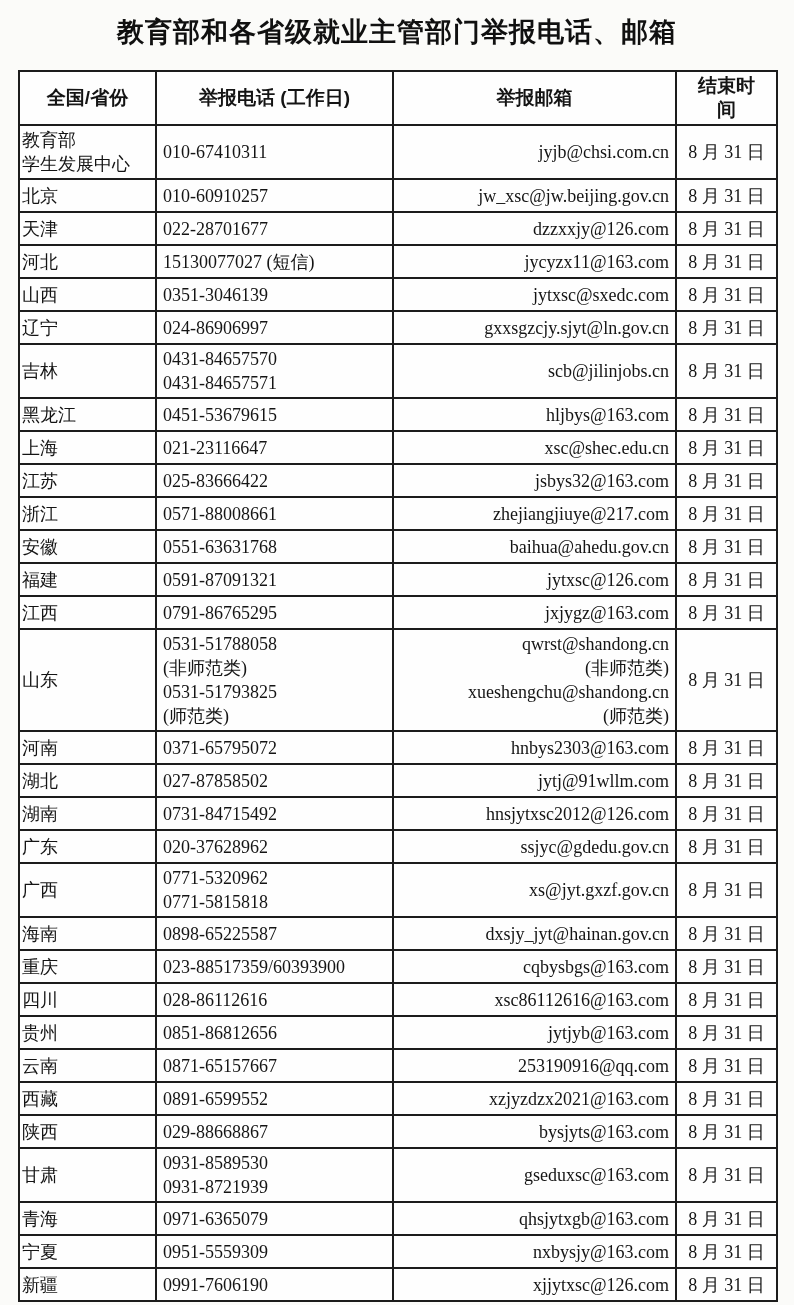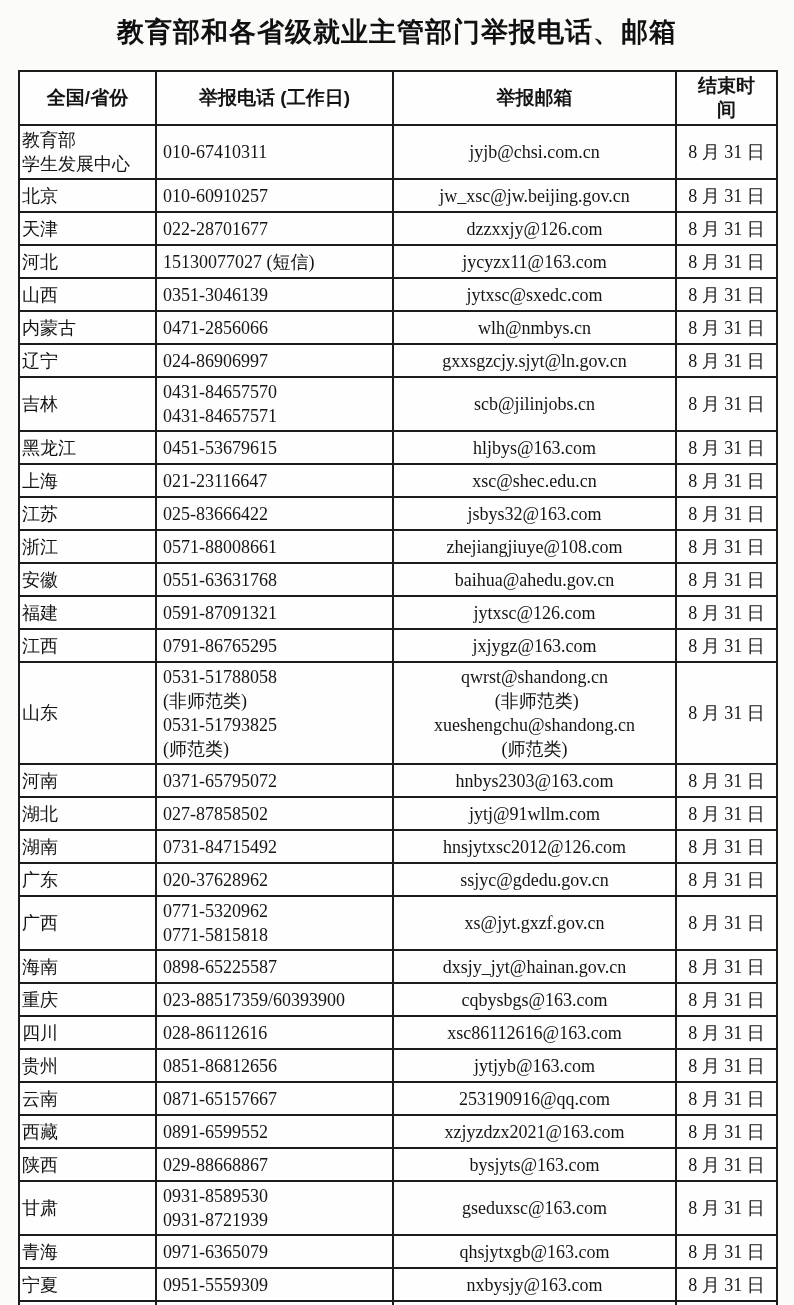--- a/index.html
+++ b/index.html
@@ -48,21 +48,21 @@
   th {
     text-align: center;
     font-weight: bold;
     font-size: 19px;
     height: 30px;
     padding: 2px 12px;
     font-family: "Liberation Sans", "DejaVu Sans", sans-serif;
   }
   td.region-cell   { text-align: left; padding: 2px 2px; }
   td.phone-cell    { text-align: left; }
-  td.email-cell    { text-align: center; }
+  td.email-cell    { text-align: right; }
   td.deadline-cell { text-align: center; white-space: nowrap; padding: 2px 2px; }
   td .cell-line { white-space: pre-wrap; }
   tr.row-single td { height: 27px; }
 </style>
 </head>
 <body>
 
 <div class="page">
   <div class="page-title">教育部和各省级就业主管部门举报电话、邮箱</div>
 
@@ -148,34 +148,20 @@
           </td>
           <td class="email-cell">
             <div class="cell-line">jytxsc@sxedc.com</div>
           </td>
           <td class="deadline-cell">
             <div class="cell-line">8 月 31 日</div>
           </td>
         </tr>
         <tr class="row-single">
           <td class="region-cell">
-            <div class="cell-line">内蒙古</div>
-          </td>
-          <td class="phone-cell">
-            <div class="cell-line">0471-2856066</div>
-          </td>
-          <td class="email-cell">
-            <div class="cell-line">wlh@nmbys.cn</div>
-          </td>
-          <td class="deadline-cell">
-            <div class="cell-line">8 月 31 日</div>
-          </td>
-        </tr>
-        <tr class="row-single">
-          <td class="region-cell">
             <div class="cell-line">辽宁</div>
           </td>
           <td class="phone-cell">
             <div class="cell-line">024-86906997</div>
           </td>
           <td class="email-cell">
             <div class="cell-line">gxxsgzcjy.sjyt@ln.gov.cn</div>
           </td>
           <td class="deadline-cell">
             <div class="cell-line">8 月 31 日</div>
@@ -239,21 +225,21 @@
           </td>
         </tr>
         <tr class="row-single">
           <td class="region-cell">
             <div class="cell-line">浙江</div>
           </td>
           <td class="phone-cell">
             <div class="cell-line">0571-88008661</div>
           </td>
           <td class="email-cell">
-            <div class="cell-line">zhejiangjiuye@108.com</div>
+            <div class="cell-line">zhejiangjiuye@217.com</div>
           </td>
           <td class="deadline-cell">
             <div class="cell-line">8 月 31 日</div>
           </td>
         </tr>
         <tr class="row-single">
           <td class="region-cell">
             <div class="cell-line">安徽</div>
           </td>
           <td class="phone-cell">

